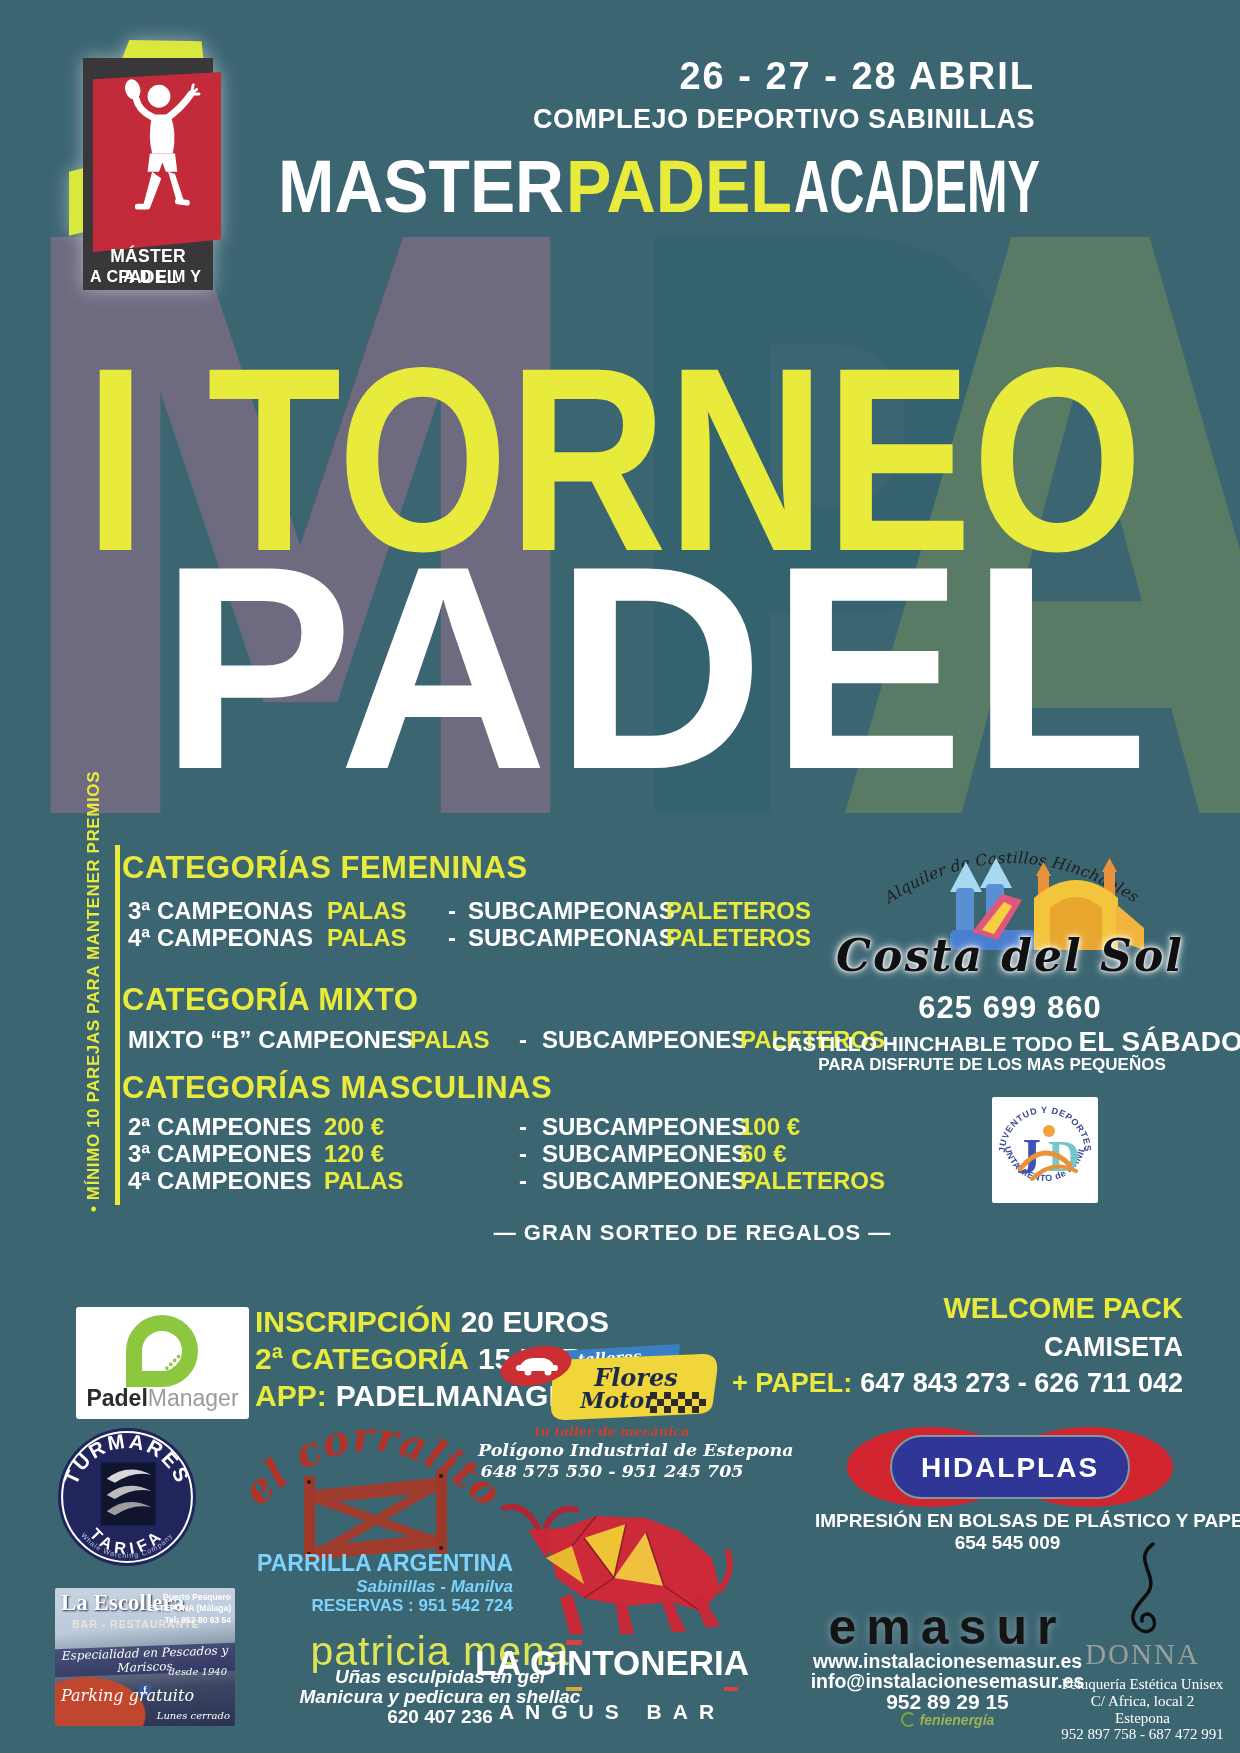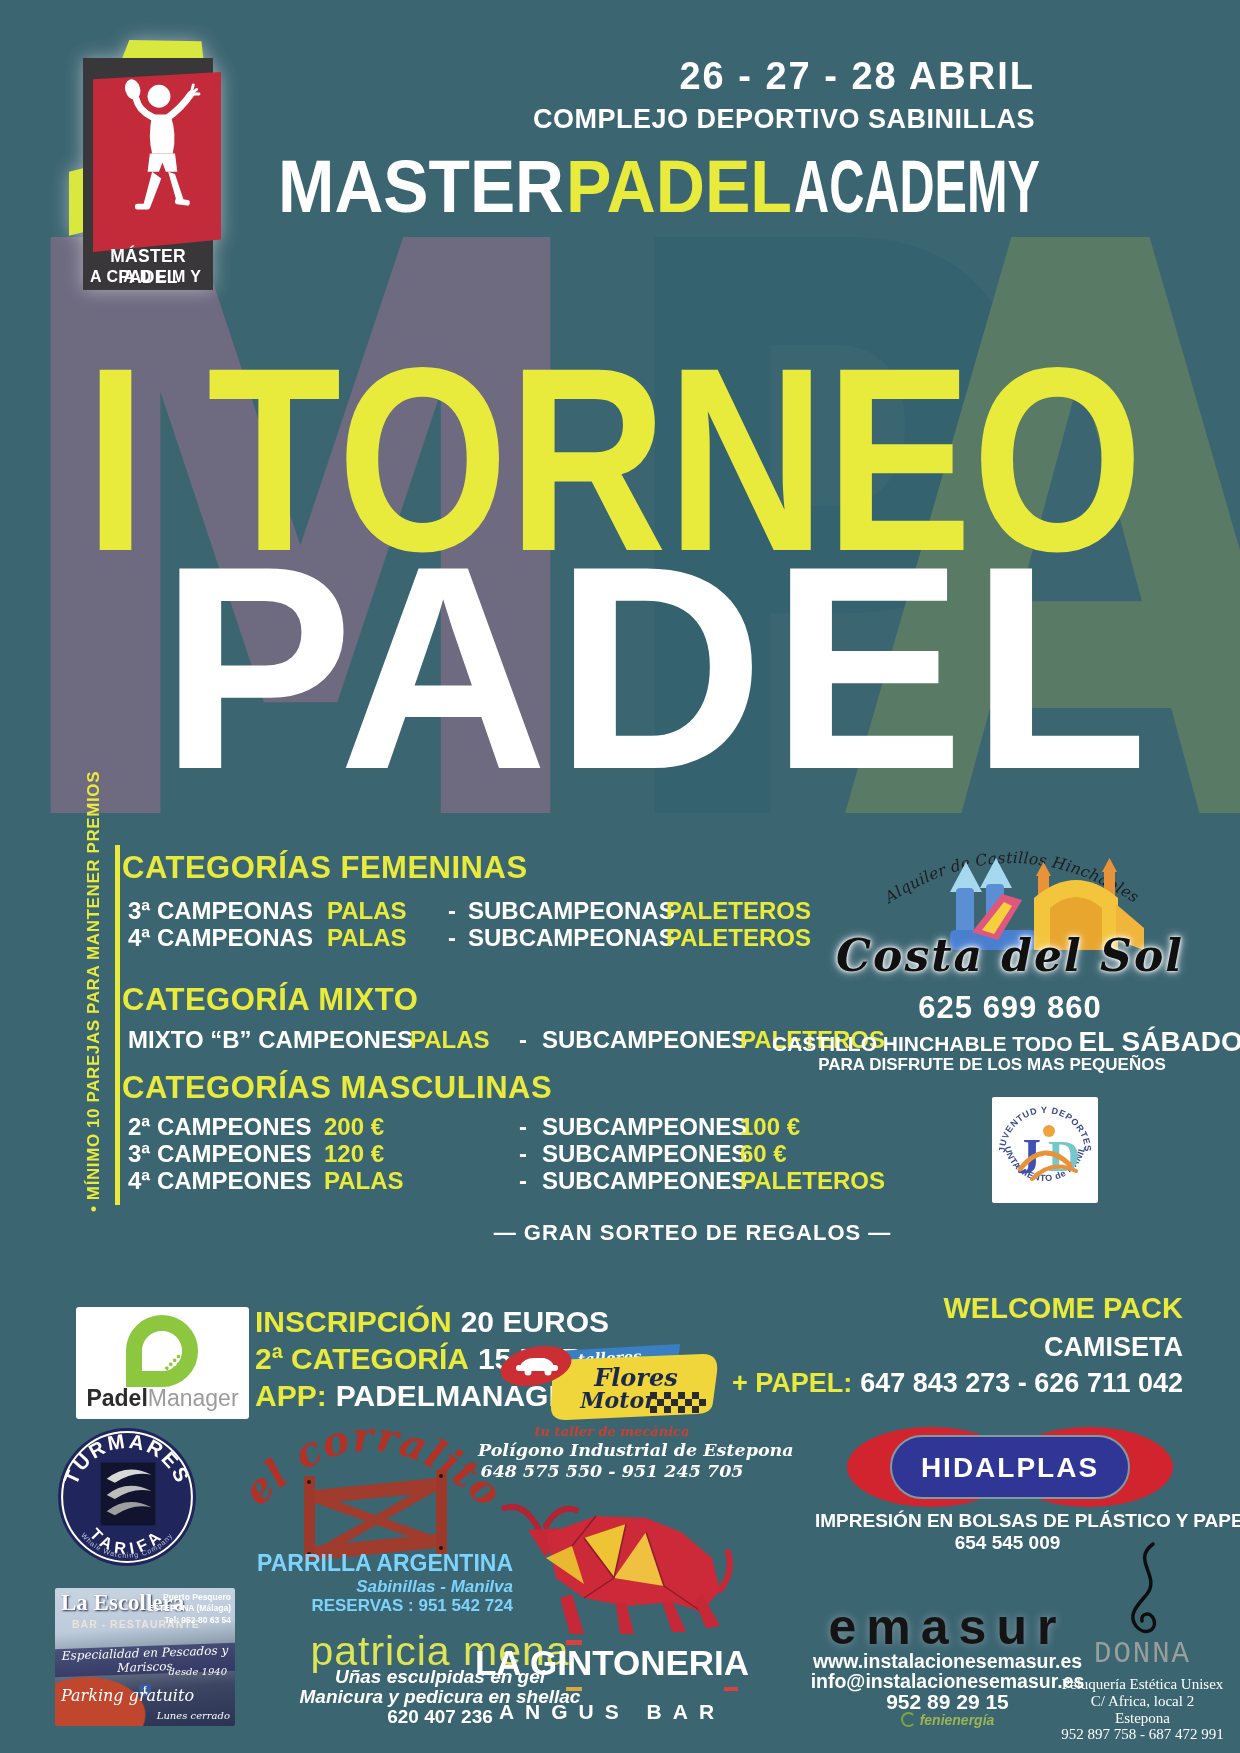--- a/index.html
+++ b/index.html
@@ -72,21 +72,21 @@
   .gin-sub{left:458px;top:1700px;width:308px;text-align:center;font-size:21px;font-weight:700;
            letter-spacing:11px;color:#fff;white-space:nowrap;}
   .hid-line{left:815px;width:385px;text-align:center;color:#fff;font-weight:700;font-size:19px;white-space:nowrap;}
   .ema{left:795px;width:305px;text-align:center;white-space:nowrap;}
   .ema-name{top:1598px;font-size:50px;font-weight:700;color:#141414;letter-spacing:10px;
             text-shadow:0 0 8px rgba(255,255,255,.35);}
   .ema-line{color:#fff;font-weight:700;font-size:19.5px;}
   .feni{color:#9ab553;font-size:14px;font-weight:700;font-style:italic;}
   .feni-ic{display:inline-block;width:11px;height:11px;border:2.5px solid #7da53f;border-radius:50%;
            border-right-color:transparent;vertical-align:-2px;margin-right:4px;}
-  .donna-name{left:1060px;top:1638px;width:165px;text-align:center;font-family:Liberation Mono, monospace;
+  .donna-name{left:1060px;top:1638px;width:165px;text-align:center;font-family:Liberation Serif, serif;
               font-size:29px;color:#99a09c;letter-spacing:2px;}
   .donna-line{left:1040px;width:205px;text-align:center;font-family:"Liberation Serif",serif;
               font-size:15px;color:#fff;white-space:nowrap;}
   .tal-text{left:478px;width:268px;text-align:center;white-space:nowrap;font-family:"DejaVu Serif",serif;}
   
   .esc{left:55px;top:1588px;width:180px;height:138px;border-radius:2px;overflow:hidden;
        background:
          radial-gradient(95px 62px at 18% 92%,#c0472e 0 60%,transparent 62%),
          linear-gradient(175deg,#c8d4e2 0%,#bccadb 30%,#97a7b8 42%,#6b7687 55%,#3c4663 72%,#2b3252 100%);}
   .esc-name{position:absolute;left:6px;top:2px;font-family:"Liberation Serif",serif;font-size:23px;

